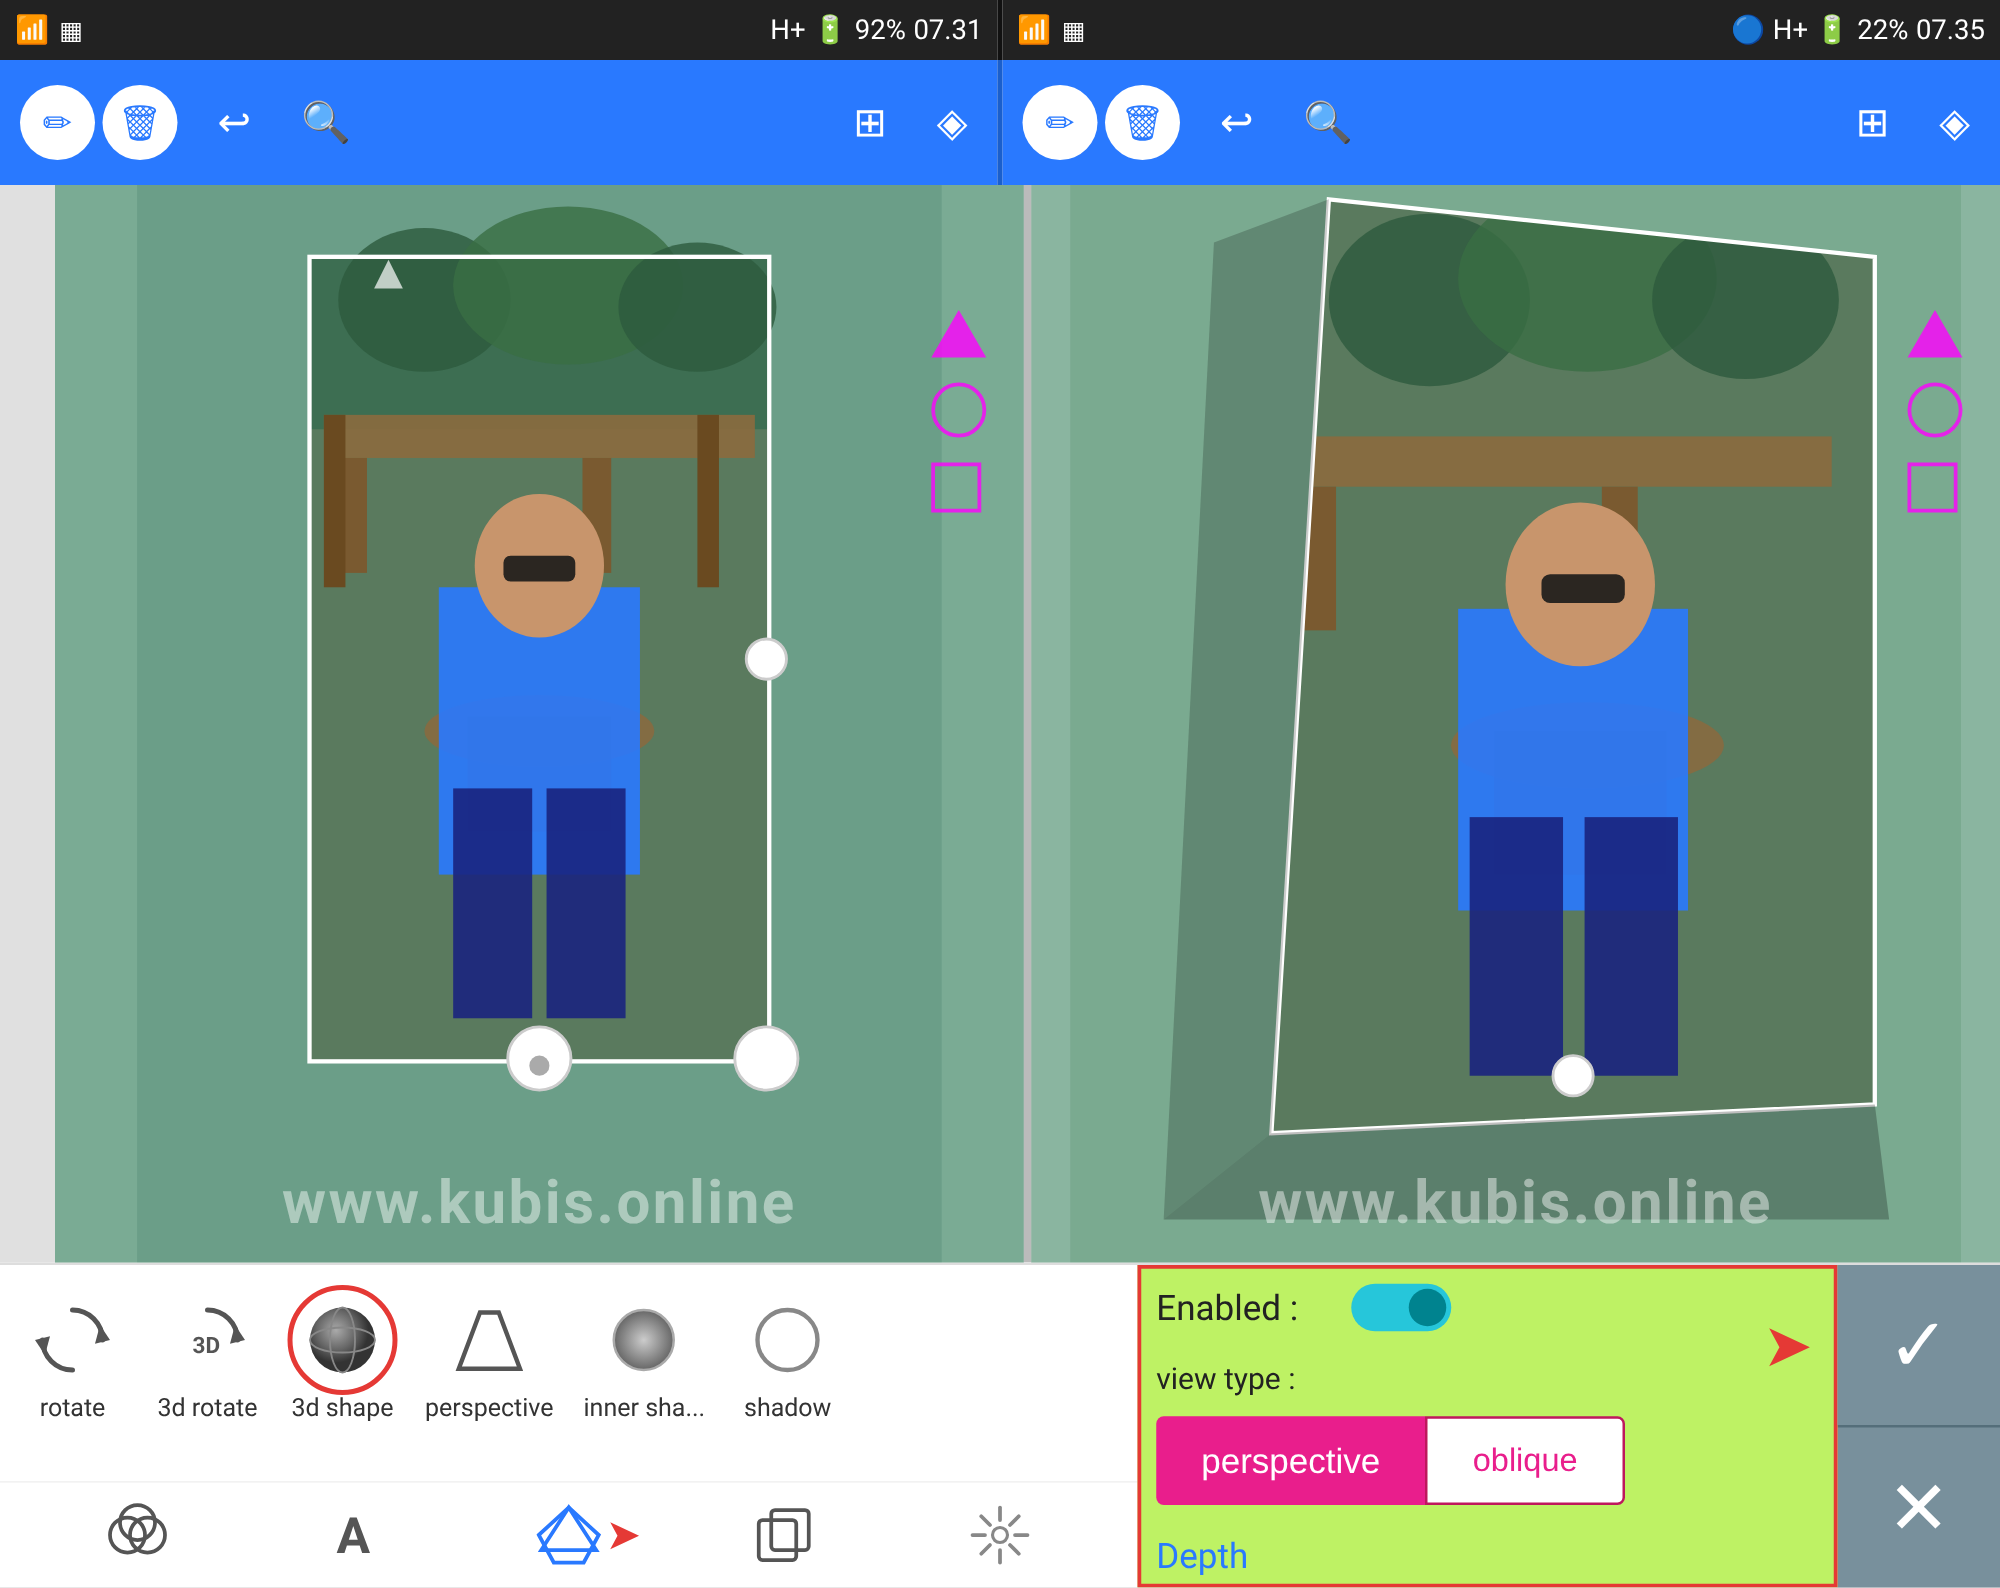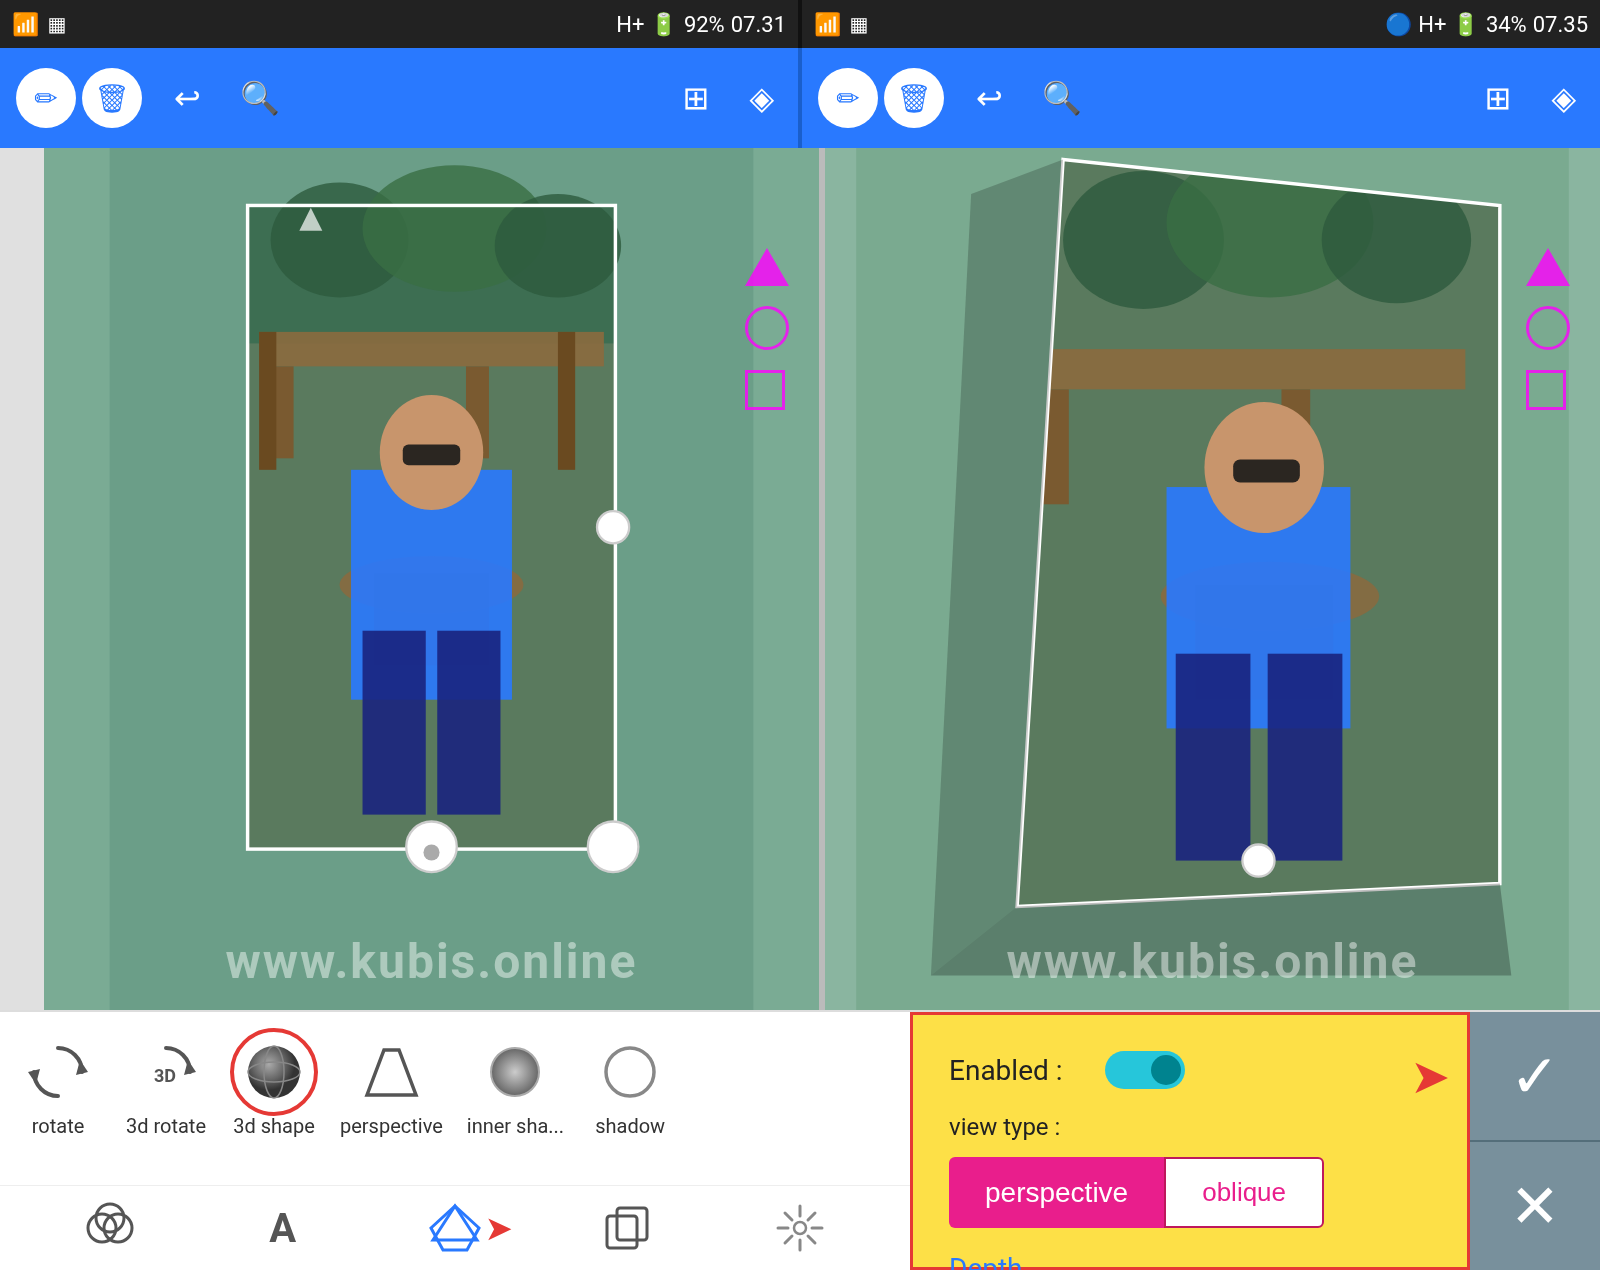--- a/index.html
+++ b/index.html
@@ -215,22 +215,22 @@
       font-size: 32px;
       color: #555;
       cursor: pointer;
       position: relative;
     }
 
     
     .settings-panel {
       width: 560px;
       border: 3px solid #e53935;
-      background: #fde047;
-      padding: 36px;
+      background: #bef264;
+      padding: 12px;
       display: flex;
       flex-direction: column;
       gap: 24px;
       position: relative;
     }
 
     .setting-row {
       display: flex;
       align-items: center;
       gap: 16px;
@@ -362,21 +362,21 @@
     <div class="status-divider"></div>
     <div class="status-bar">
       <div class="status-bar-left-icons">
         <span>📶</span>
         <span style="font-size:20px;">▦</span>
       </div>
       <div class="status-bar-right-info">
         <span>🔵</span>
         <span>H+</span>
         <span>🔋</span>
-        <span>34%</span>
+        <span>22%</span>
         <span>07.35</span>
       </div>
     </div>
   </div>
 
   <div class="toolbars">
 
     <div class="toolbar">
       <div class="toolbar-icon-group">
         <div class="toolbar-btn active-pencil">

